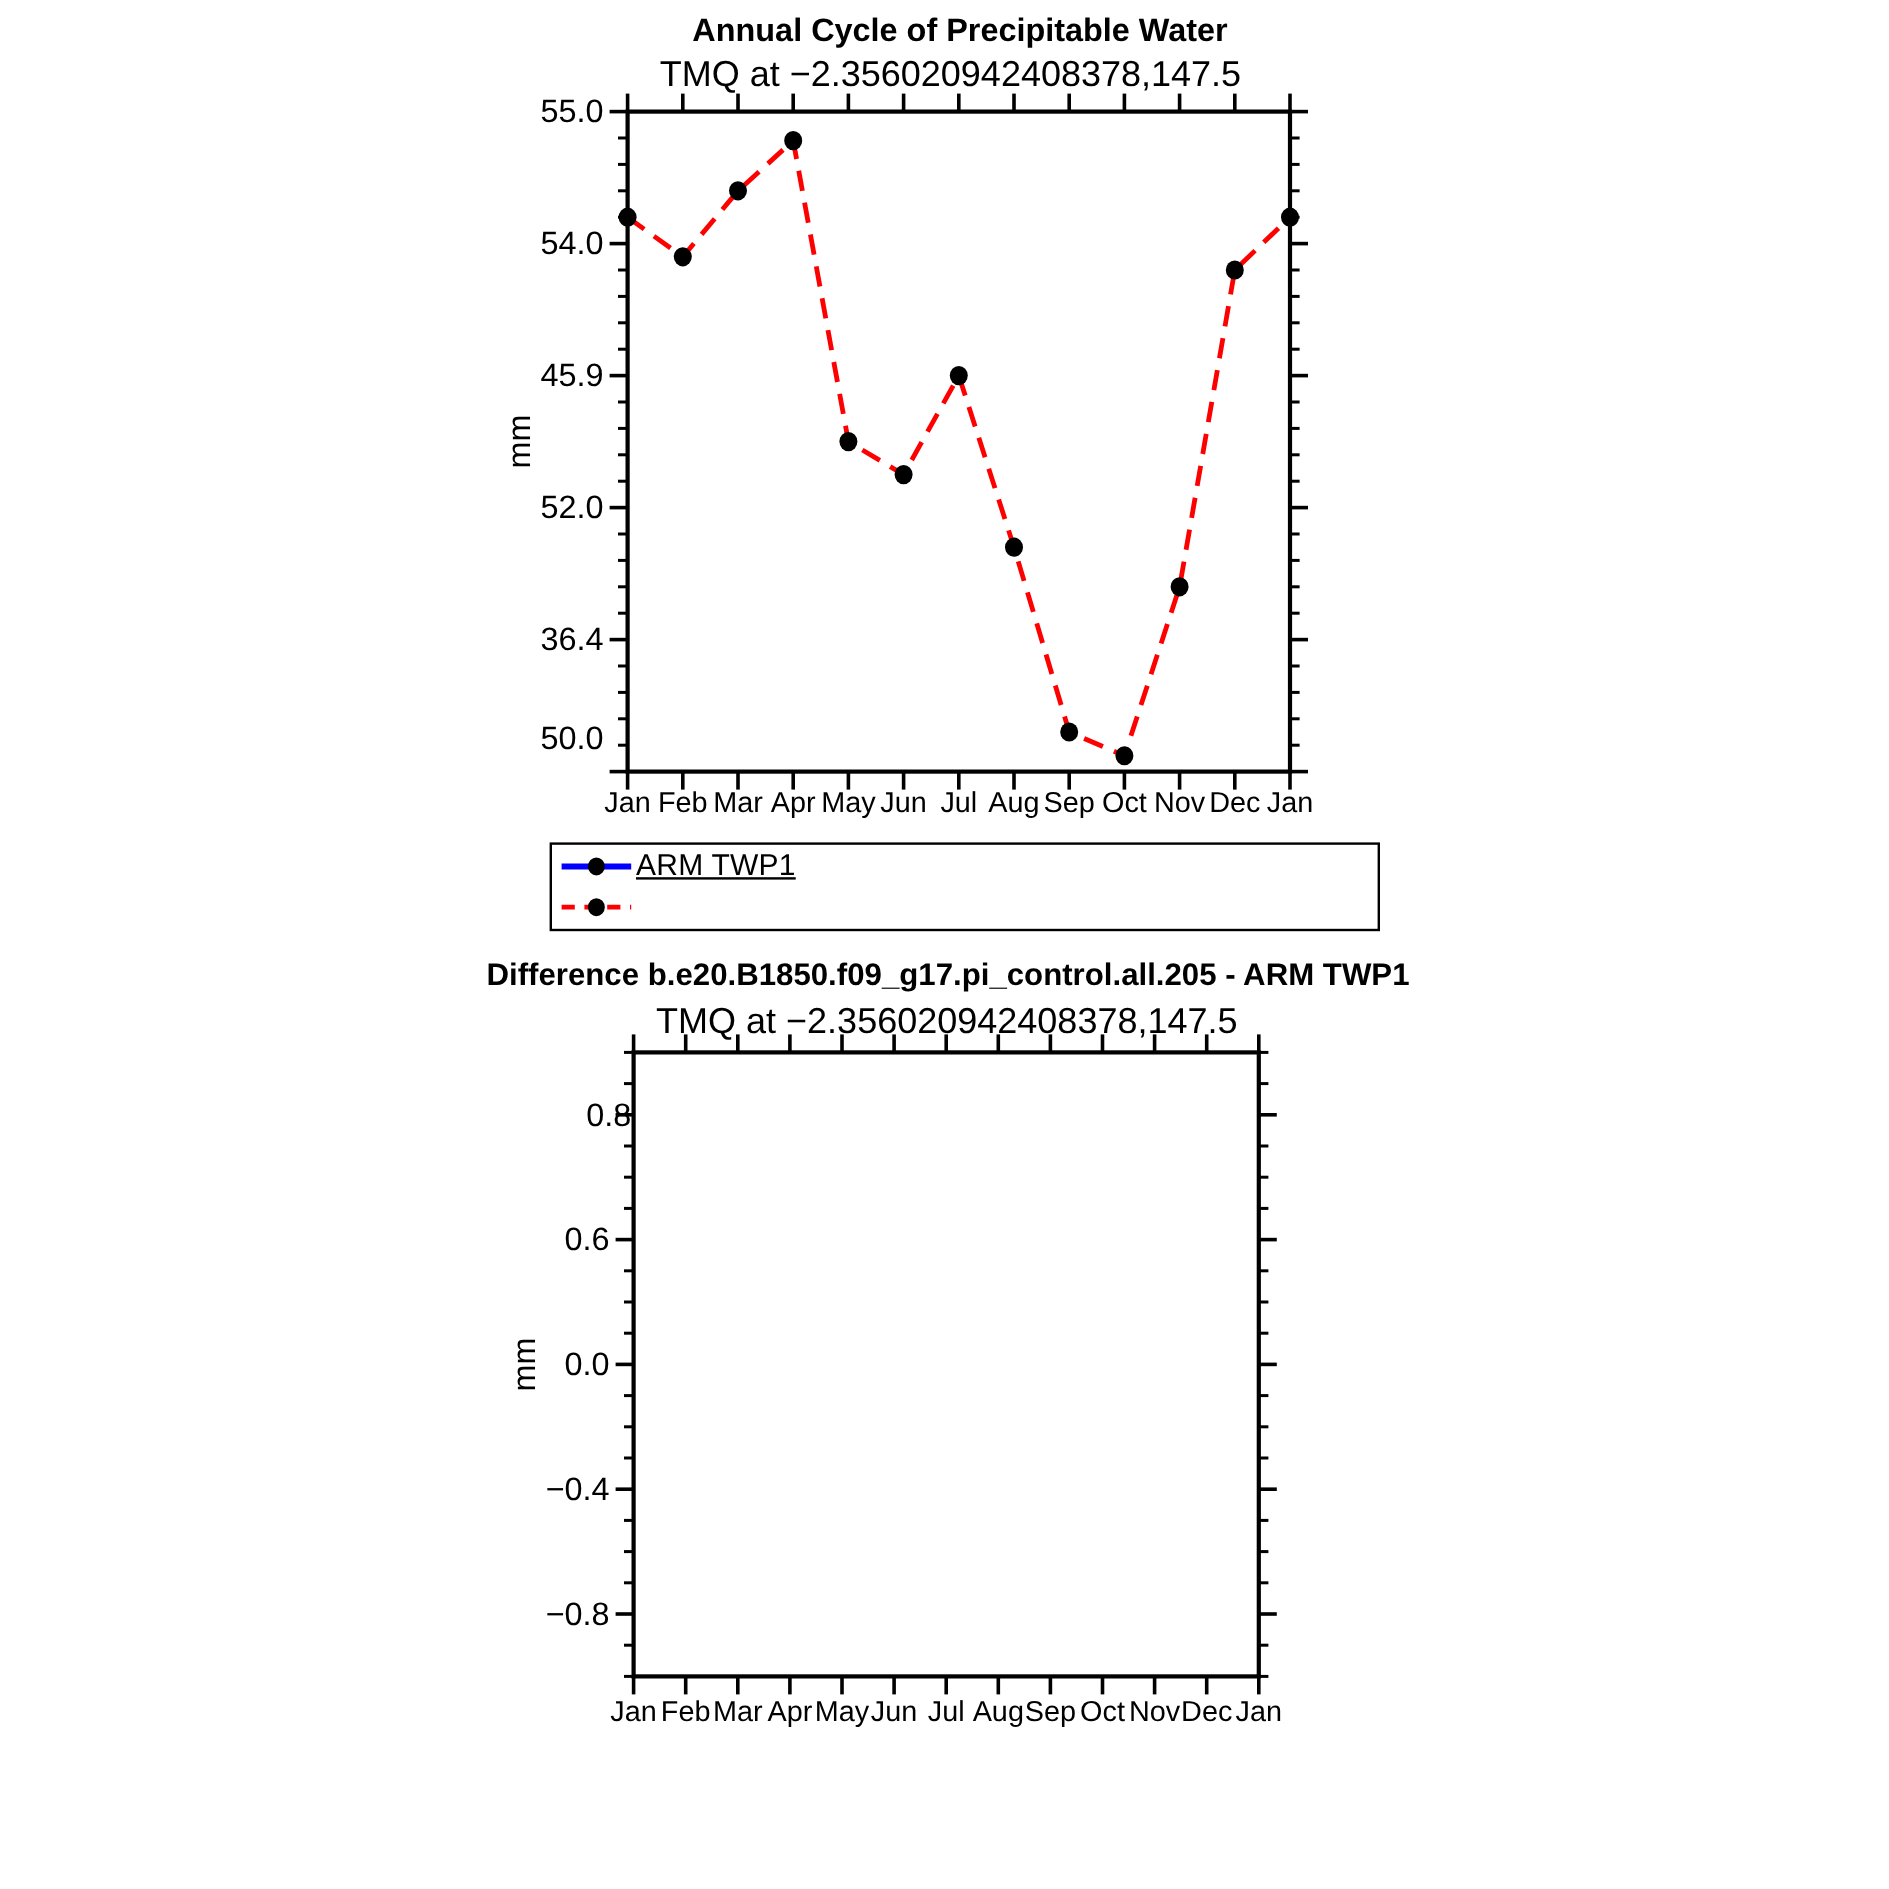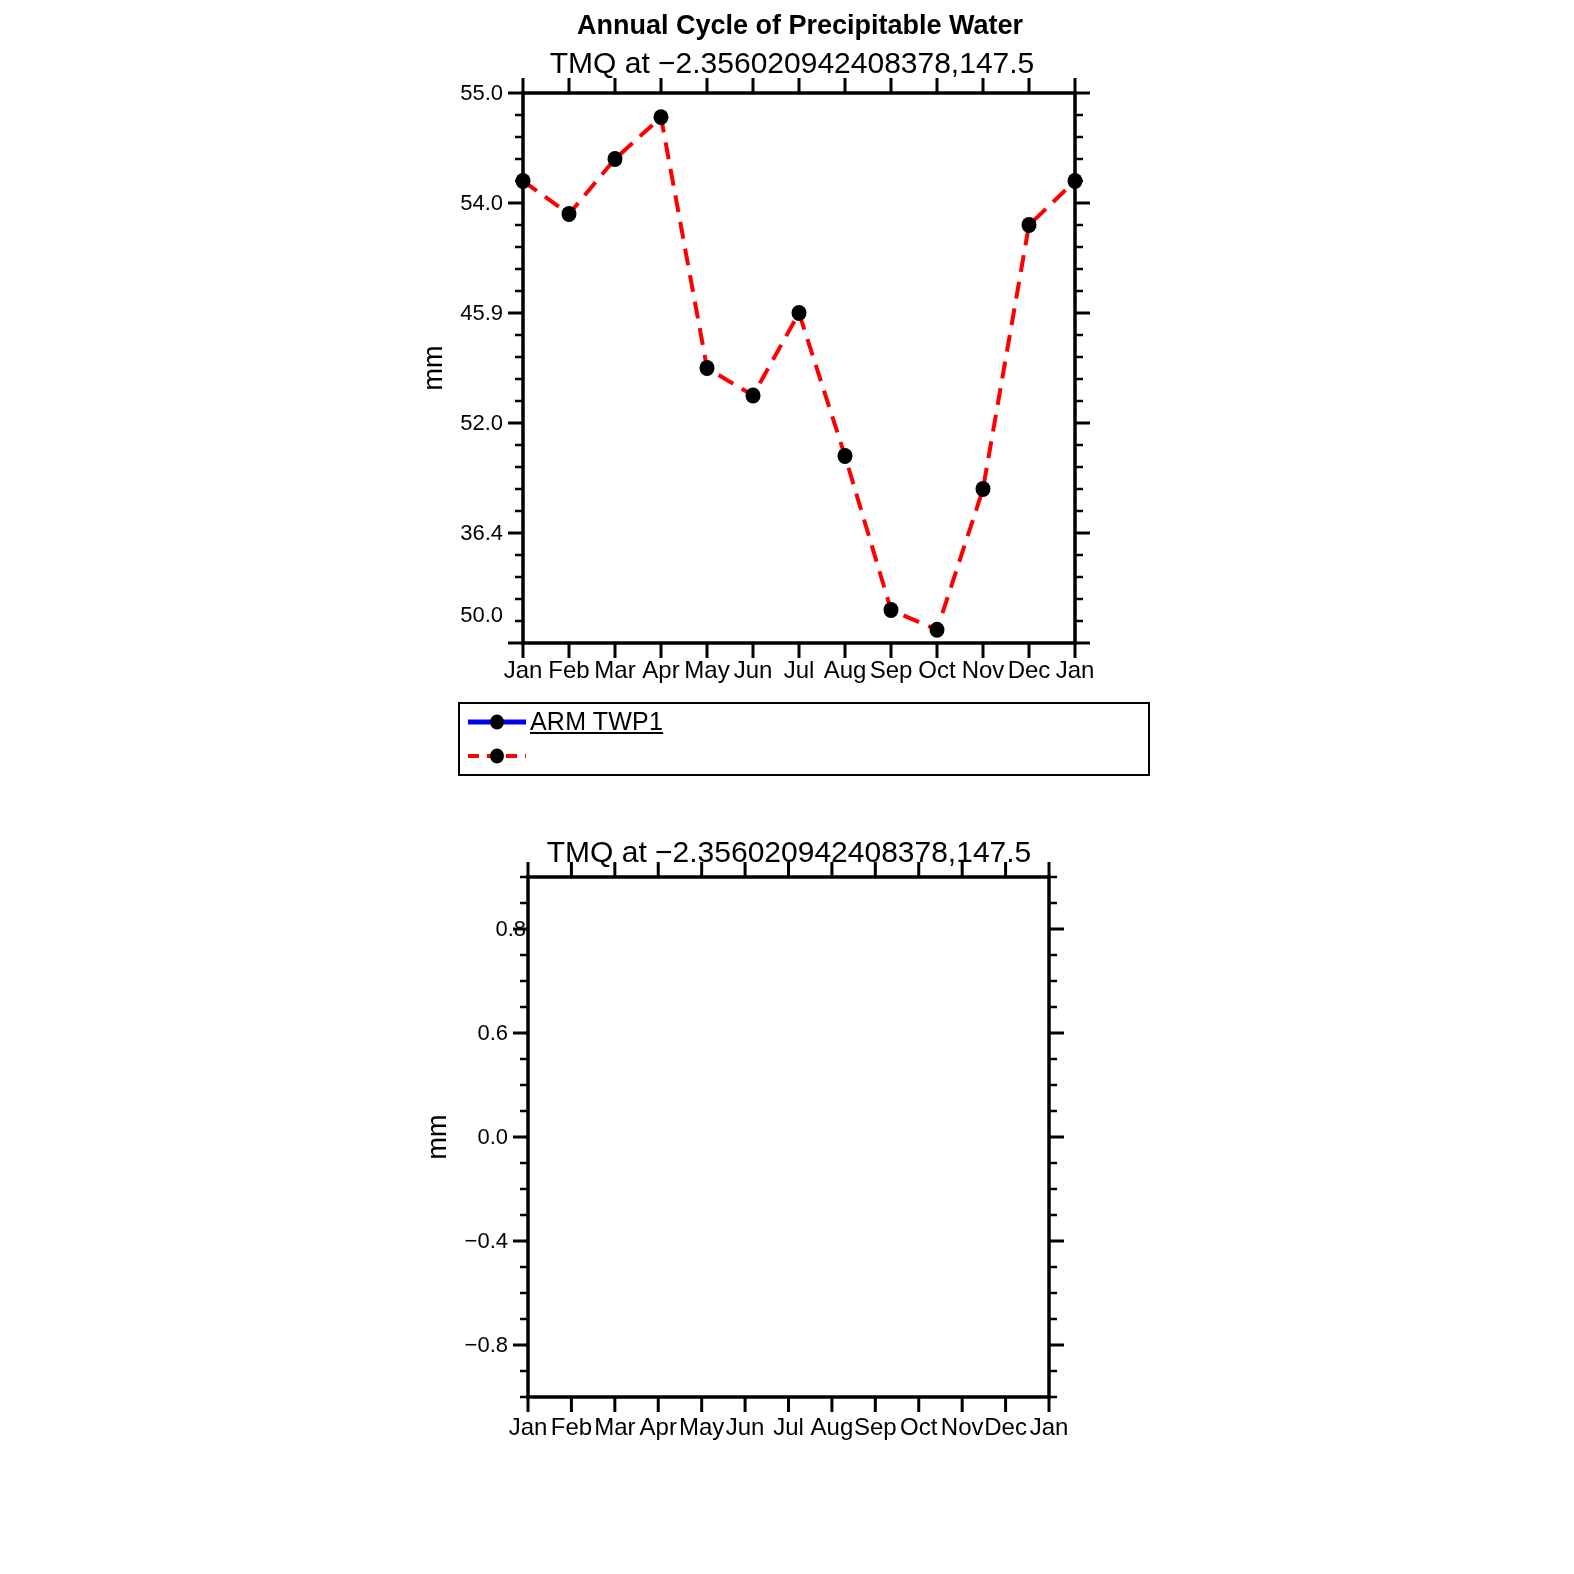--- a/index.html
+++ b/index.html
@@ -8,38 +8,39 @@
   #plots{position:absolute;left:0;top:0;}
   .title{position:absolute;font-weight:bold;white-space:nowrap;transform:translateX(-50%);}
   #t1{left:800px;top:10px;font-size:27px;}
   #t2{left:790px;top:797px;font-size:26px;}
   .subtitle{position:absolute;font-size:30px;font-weight:400;white-space:nowrap;transform:translateX(-50%);}
   #s1{left:792px;top:46px;}
   #s2{left:789px;top:835px;}
   .axlabel{position:absolute;font-size:27px;transform:translate(-50%,-50%) rotate(-90deg);}
   #ml1{left:433px;top:368px;}
   #ml2{left:437px;top:1137px;}
-  .ytick{position:absolute;width:80px;text-align:right;font-size:22px;line-height:30px;}
+  .ytick{position:absolute;width:80px;text-align:right;font-size:27px;line-height:30px;}
   .xtick{position:absolute;width:64px;text-align:center;font-size:24px;line-height:24px;}
   #legend{position:absolute;left:458px;top:702px;width:692px;height:74px;
           border:2.5px solid #000;box-sizing:border-box;display:flex;flex-direction:column;
           justify-content:space-evenly;padding-left:6px;background:#fff;}
   .lrow{display:flex;align-items:center;height:33px;text-decoration:underline;}
   .lrow svg{flex:0 0 auto;}
   .ltext{font-size:25px;white-space:nowrap;margin-left:2px;letter-spacing:0.2px;}
 </style>
 </head>
 <body>
 
 <div id="canvas">
 
   <div class="title" id="t1">Annual Cycle of Precipitable Water</div>
   <div class="subtitle" id="s1">TMQ at −2.356020942408378,147.5</div>
   <div class="axlabel" id="ml1">mm</div>
 
+  <div class="title" id="t2">Difference b.e20.B1850.f09_g17.pi_control.all.205 - ARM TWP1</div>
   <div class="subtitle" id="s2">TMQ at −2.356020942408378,147.5</div>
   <div class="axlabel" id="ml2">mm</div>
 
   <svg id="plots" width="1574" height="1574" viewBox="0 0 1574 1574">
       <g>
         <rect x="523" y="93" width="552" height="550" fill="none" stroke="#000000" stroke-width="3.5"></rect>
         <line x1="523" y1="643" x2="523" y2="658" stroke="#000000" stroke-width="3"></line>
         <line x1="523" y1="93" x2="523" y2="78" stroke="#000000" stroke-width="3"></line>
         <line x1="569" y1="643" x2="569" y2="658" stroke="#000000" stroke-width="3"></line>
         <line x1="569" y1="93" x2="569" y2="78" stroke="#000000" stroke-width="3"></line>

